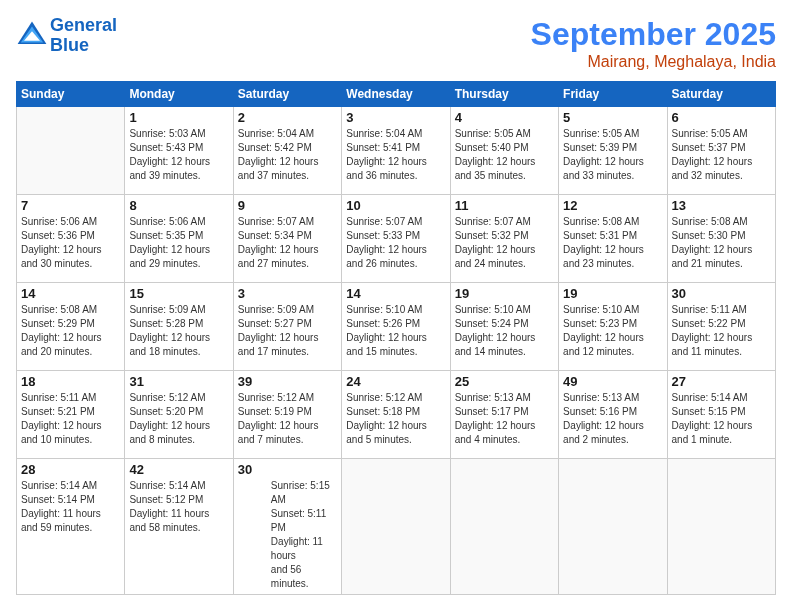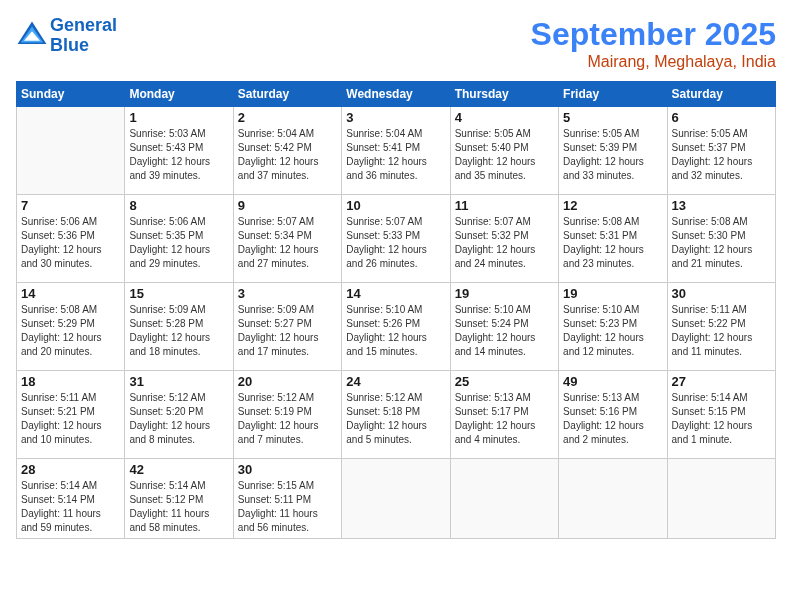--- a/index.html
+++ b/index.html
@@ -283,21 +283,21 @@
 and 10 minutes.</div>
           </td>
           <td>
             <div class="day-num">31</div>
             <div class="day-info" style="white-space: pre-line;">Sunrise: 5:12 AM
 Sunset: 5:20 PM
 Daylight: 12 hours
 and 8 minutes.</div>
           </td>
           <td>
-            <div class="day-num">20</div>
+            <div class="day-num">39</div>
             <div class="day-info" style="white-space: pre-line;">Sunrise: 5:12 AM
 Sunset: 5:19 PM
 Daylight: 12 hours
 and 7 minutes.</div>
           </td>
           <td>
             <div class="day-num">24</div>
             <div class="day-info" style="white-space: pre-line;">Sunrise: 5:12 AM
 Sunset: 5:18 PM
 Daylight: 12 hours
@@ -335,21 +335,21 @@
           </td>
           <td>
             <div class="day-num">42</div>
             <div class="day-info" style="white-space: pre-line;">Sunrise: 5:14 AM
 Sunset: 5:12 PM
 Daylight: 11 hours
 and 58 minutes.</div>
           </td>
           <td>
             <div class="day-num">30</div>
-            <div class="day-info" style="white-space: pre-line;">Sunrise: 5:15 AM
+            <div class="day-info" style="white-space: pre-line; margin-left: 33px;">Sunrise: 5:15 AM
 Sunset: 5:11 PM
 Daylight: 11 hours
 and 56 minutes.</div>
           </td>
           <td class="empty"></td>
           <td class="empty"></td>
           <td class="empty"></td>
           <td class="empty"></td>
         </tr>
       </tbody>

